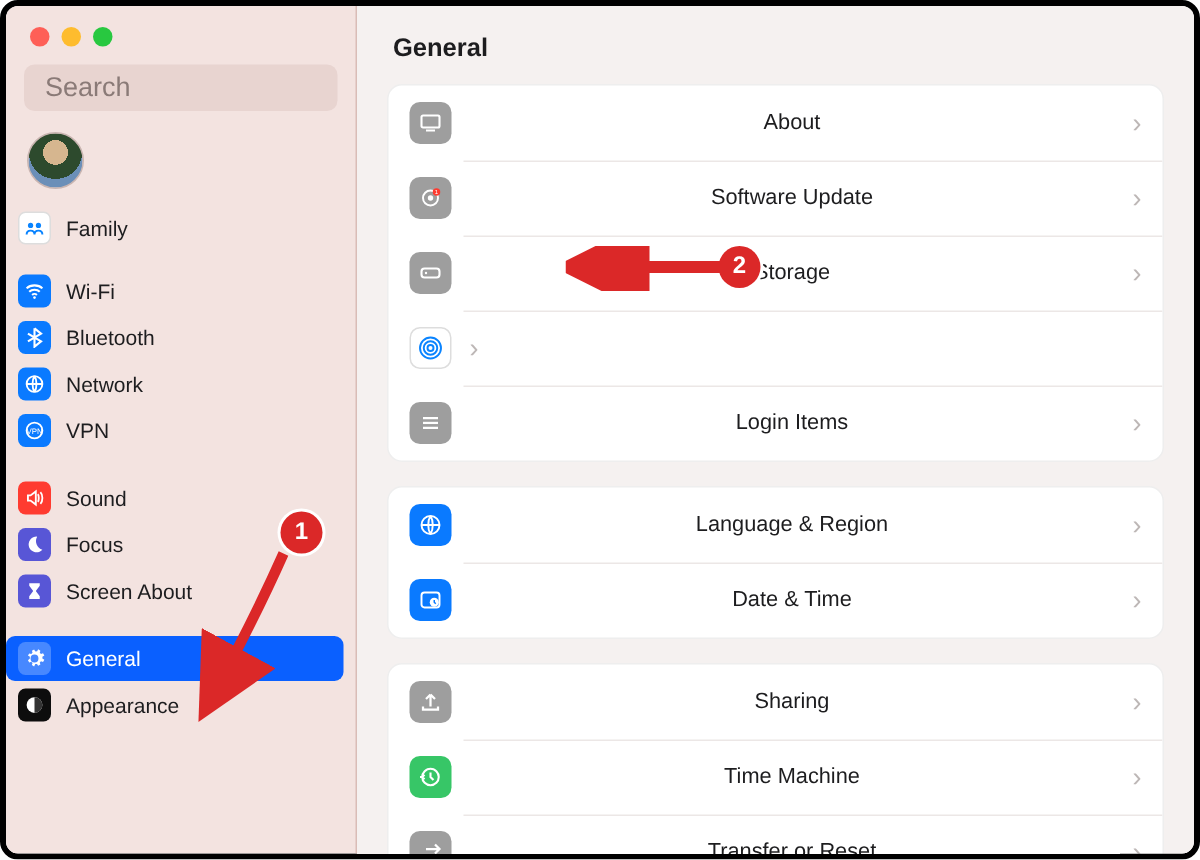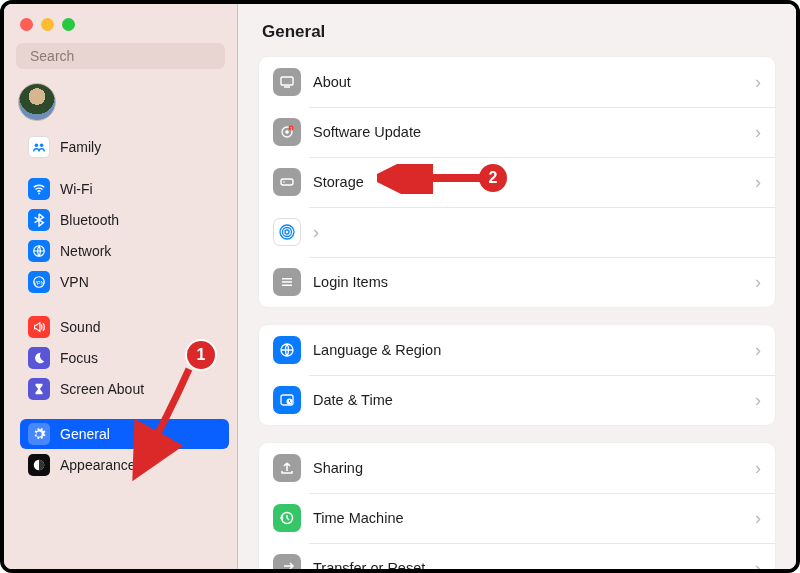--- a/index.html
+++ b/index.html
@@ -40,33 +40,33 @@
   .search {
     display: flex; align-items: center;
     background: #e8d4d0;
     border-radius: 7px;
     padding: 5px 8px;
     gap: 6px;
     color: #8a7a77;
   }
   .search input {
     border: 0; background: transparent; outline: none;
-    font-size: 14px; color: #444; width: 100%;
+    font-size: 18px; color: #444; width: 100%;
   }
   .search input::placeholder { color: #8a7a77; }
   .user-row {
     display: flex; align-items: center; gap: 10px;
     padding: 6px 14px 10px 14px;
   }
   .avatar {
     width: 38px; height: 38px; border-radius: 50%;
     background: radial-gradient(circle at 50% 35%, #d6b68f 0 28%, #2d4a2d 28% 60%, #6b8fb8 60% 100%);
     border: 1px solid #c9b5b1;
   }
-  .section { padding: 0 8px 10px 16px; }
+  .section { padding: 0 8px 10px 0; }
   .section + .section { margin-top: 4px; }
   .item {
     display: flex; align-items: center; gap: 10px;
     padding: 4px 8px; border-radius: 6px;
     margin: 1px 0;
     cursor: pointer;
     font-size: 14px;
   }
   .item.selected {
     background: #0a60ff; color: #fff;
@@ -87,20 +87,21 @@
     font-size: 17px; font-weight: 700;
     padding: 18px 24px 14px 24px;
   }
   .groups { padding: 0 20px 20px 20px; }
   .group {
     background: #fff;
     border-radius: 10px;
     margin-bottom: 16px;
     overflow: hidden;
     border: 1px solid #eee;
+    text-align: center;
   }
   .row {
     display: flex; align-items: center; gap: 12px;
     padding: 11px 14px;
     position: relative;
     cursor: pointer;
   }
   .row + .row::before {
     content: ""; position: absolute; left: 50px; right: 0; top: 0;
     height: 1px; background: #ece7e6;

